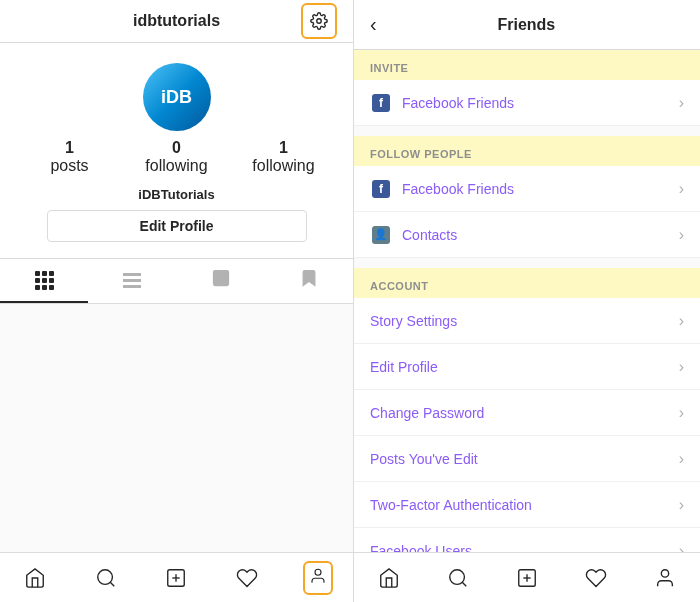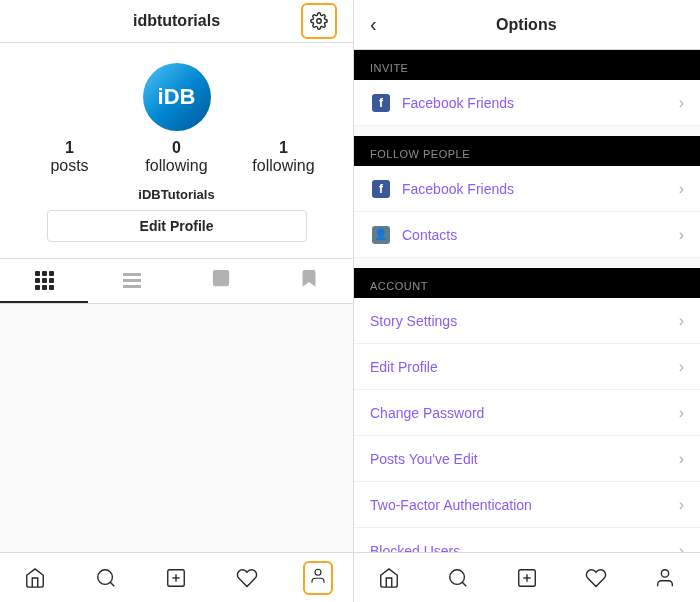--- a/index.html
+++ b/index.html
@@ -60,21 +60,21 @@
 
     .avatar {
       width: 68px;
       height: 68px;
       border-radius: 50%;
       background: linear-gradient(135deg, #4fc3f7 0%, #0288d1 50%, #01579b 100%);
       display: flex;
       align-items: center;
       justify-content: center;
       color: #fff;
-      font-size: 22px;
+      font-size: 18px;
       font-weight: 700;
       margin-bottom: 8px;
     }
 
     .stats-row {
       display: flex;
       justify-content: space-around;
       width: 100%;
       margin-bottom: 12px;
     }
@@ -235,24 +235,24 @@
 
     .options-list {
       flex: 1;
       overflow-y: auto;
       background: #fafafa;
     }
 
     .section-label {
       padding: 12px 16px 6px;
       font-size: 11px;
-      font-weight: 400;
+      font-weight: 700;
       color: #8e8e8e;
       letter-spacing: 0.5px;
-      background: #000000;
+      background: #fef9c3;
     }
 
     .option-item {
       display: flex;
       align-items: center;
       padding: 0 16px;
       height: 46px;
       background: #fff;
       border-bottom: 1px solid #f0f0f0;
       cursor: pointer;
@@ -447,21 +447,21 @@
           </svg>
       </div>
     </div>
   </div>
 </div>
 
 <div class="right-panel">
 
   <div class="right-header">
     <button class="back-btn">‹</button>
-    <span class="right-header-title">Options</span>
+    <span class="right-header-title">Friends</span>
   </div>
 
   <div class="options-list">
 
     <div class="section-label">INVITE</div>
     <div class="option-item">
       <div class="option-item-icon">
         <div class="fb-icon">f</div>
       </div>
       <span class="option-item-label">Facebook Friends</span>
@@ -503,21 +503,21 @@
     </div>
     <div class="option-item">
       <span class="option-item-label">Posts You've Edit</span>
       <span class="chevron">›</span>
     </div>
     <div class="option-item">
       <span class="option-item-label">Two-Factor Authentication</span>
       <span class="chevron">›</span>
     </div>
     <div class="option-item">
-      <span class="option-item-label">Blocked Users</span>
+      <span class="option-item-label">Facebook Users</span>
       <span class="chevron">›</span>
     </div>
 
   </div>
 
   <div class="right-bottom-nav">
     <div class="right-nav-item">
       <svg viewBox="0 0 24 24">
           <path d="M3 9l9-7 9 7v11a2 2 0 0 1-2 2H5a2 2 0 0 1-2-2z"></path>
           <polyline points="9 22 9 12 15 12 15 22"></polyline>

